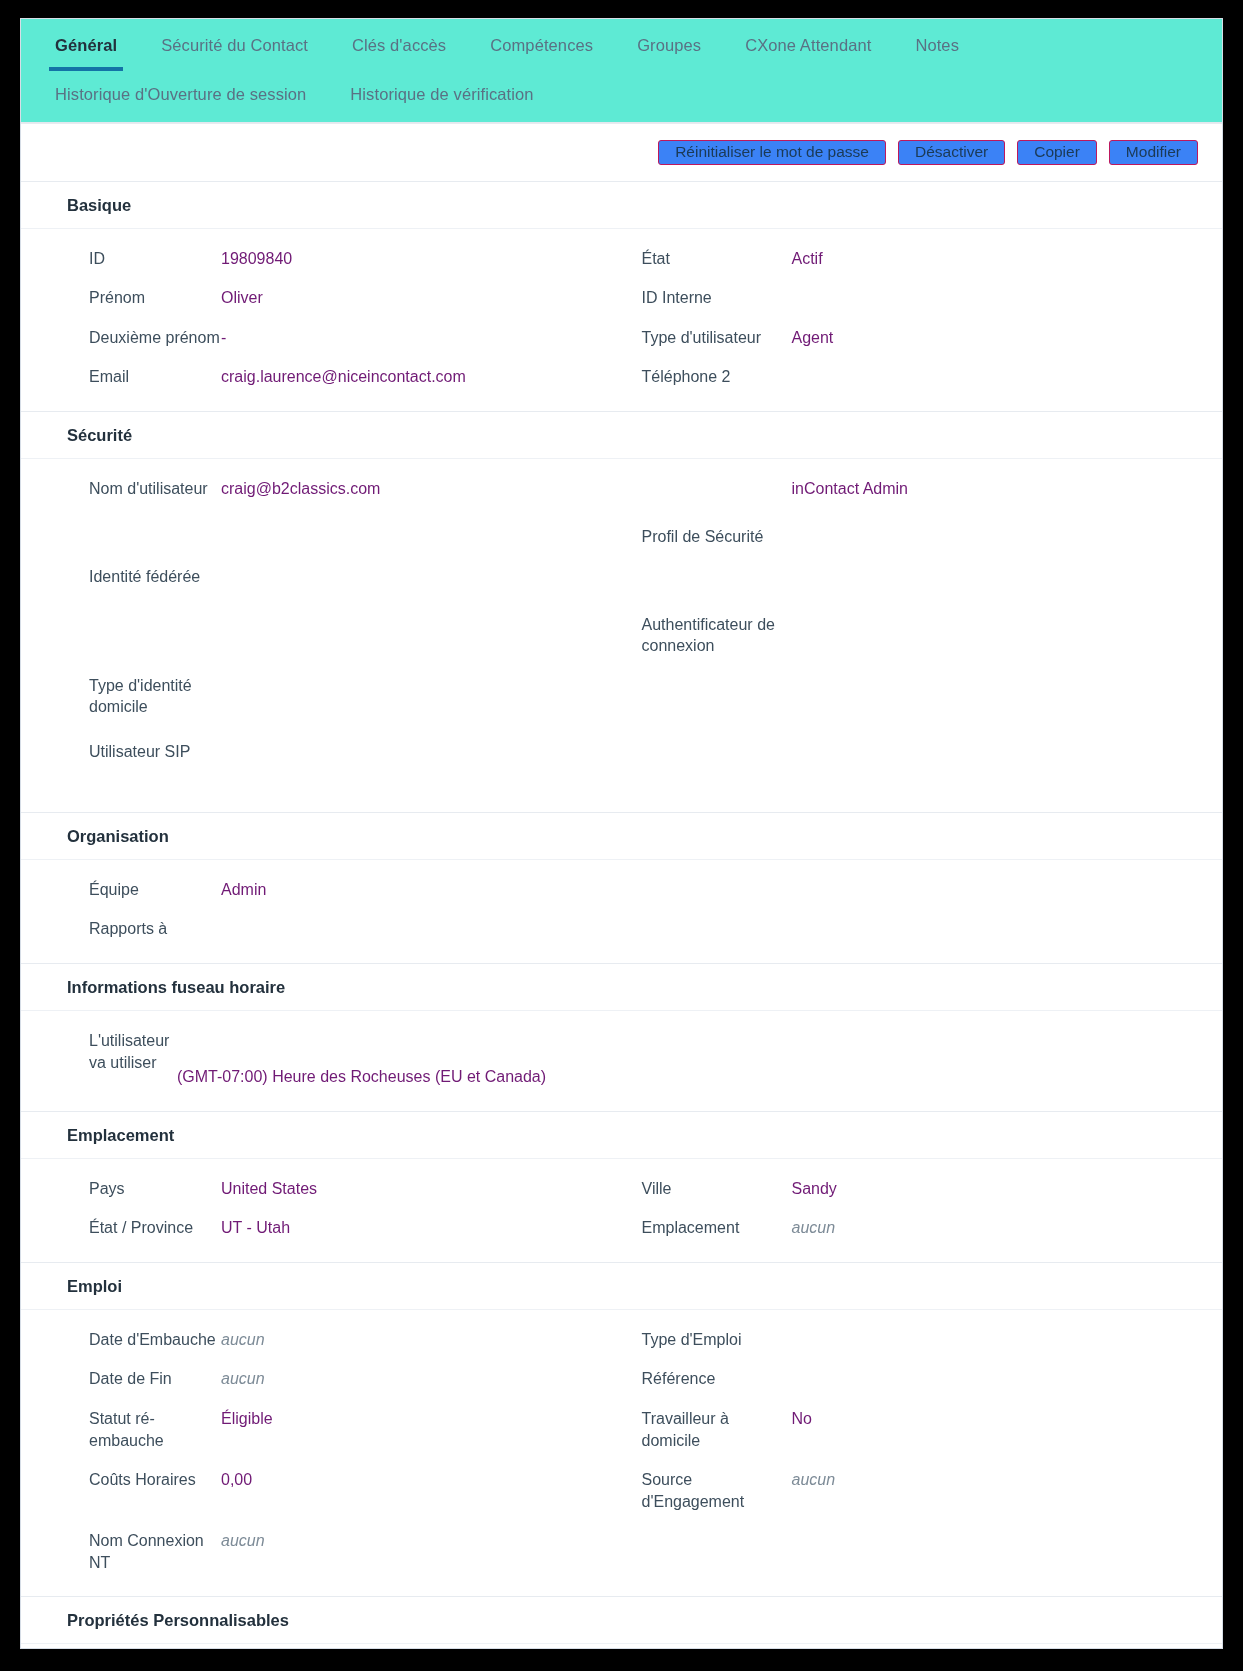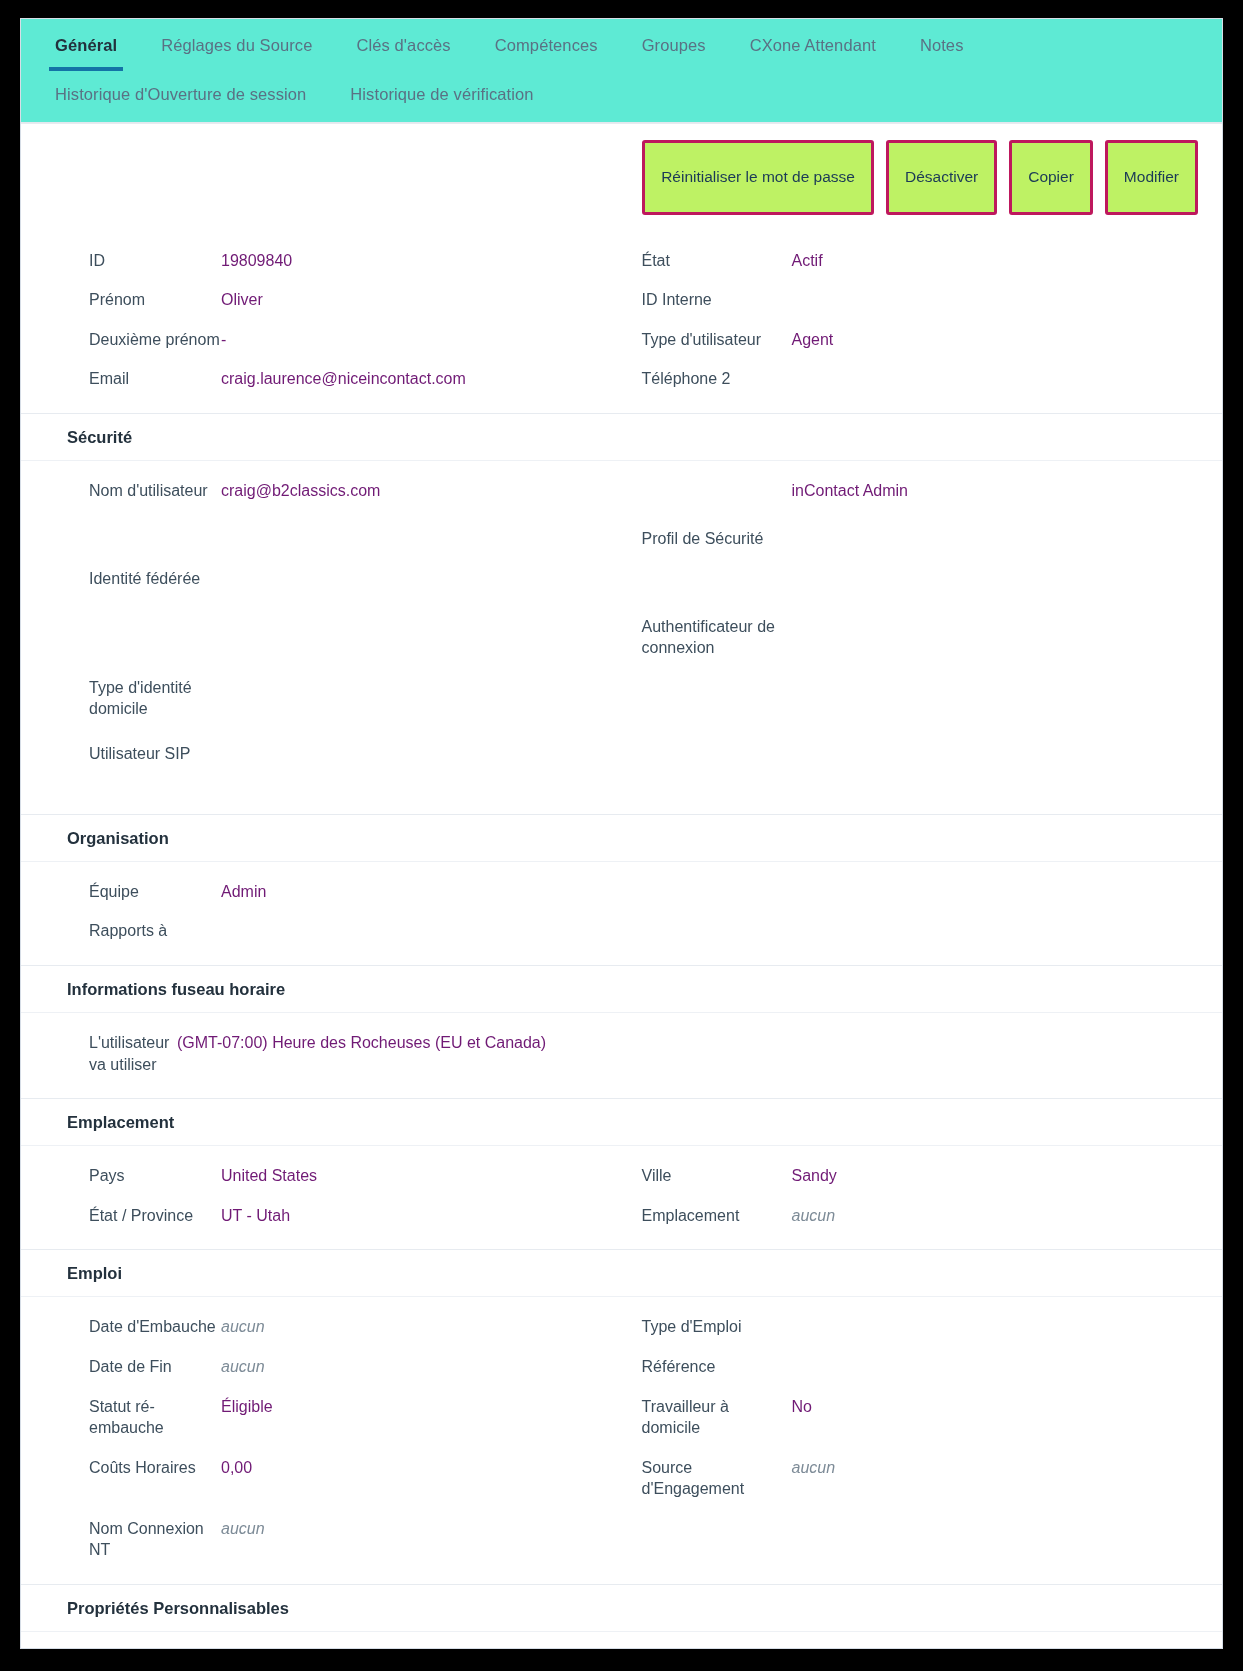--- a/index.html
+++ b/index.html
@@ -59,27 +59,27 @@
   .actionbar {
     border-top: 1px solid #e7ebf0;
     background: #ffffff;
     display: flex;
     justify-content: flex-end;
     align-items: center;
     gap: 12px;
     padding: 16px 24px 16px 24px;
   }
   .btn {
-    border: 3px solid #be185d;
-    background: #bef264;
+    border: 1px solid #be185d;
+    background: #3b82f6;
     color: #1b3a56;
     font-size: 15.5px;
     font-family: "Liberation Sans", sans-serif;
     border-radius: 3px;
-    padding: 25px 16px;
+    padding: 2px 16px;
     cursor: pointer;
     white-space: nowrap;
     line-height: 1.2;
   }
 
   
   .section-head {
     border-top: 1px solid #e7ebf0;
     border-bottom: 1px solid #eef1f5;
     padding: 14px 24px 13px 46px;
@@ -116,57 +116,58 @@
     word-break: break-word;
   }
   .col .val.none {
     font-style: italic;
     color: #7d8b97;
   }
   
   .section-body.custom .col .lbl { flex: 0 0 246px; width: 246px; }
   
   .section-body.tz .col .lbl { flex: 0 0 122px; width: 122px; }
-  .section-body.tz .col .val { padding-left: 10px; }
+  .section-body.tz .col .val { padding-left: 10px; margin-top: 36px; }
   
   .section-body.emploi .col.right .lbl { flex: 0 0 170px; width: 170px; padding-left: 20px; }
   .section-body .col.right .lbl { padding-left: 20px; }
   .section-body.emplacement .col.right .lbl { flex: 0 0 170px; width: 170px; padding-left: 20px; }
   .section-body.basique .col.right .lbl { flex: 0 0 170px; width: 170px; padding-left: 20px; }
   .section-body.securite .col.right .lbl { flex: 0 0 170px; width: 170px; padding-left: 20px; margin-top: 48px; }
 </style>
 </head>
 <body>
 
 <div class="screen">
   <div class="page">
 
     <div class="tabbar">
       <div class="tabrow first">
         <div class="tab active"><span>Général</span></div>
-        <div class="tab"><span>Réglages du Source</span></div>
+        <div class="tab"><span>Sécurité du Contact</span></div>
         <div class="tab"><span>Clés d'accès</span></div>
         <div class="tab"><span>Compétences</span></div>
         <div class="tab"><span>Groupes</span></div>
         <div class="tab"><span>CXone Attendant</span></div>
         <div class="tab"><span>Notes</span></div>
       </div>
       <div class="tabrow second">
         <div class="tab"><span>Historique d'Ouverture de session</span></div>
         <div class="tab"><span>Historique de vérification</span></div>
       </div>
     </div>
 
     <div class="actionbar">
       <button class="btn">Réinitialiser le mot de passe</button>
       <button class="btn">Désactiver</button>
       <button class="btn">Copier</button>
       <button class="btn">Modifier</button>
     </div>
 
+    <div class="section-head">Basique</div>
     <div class="section-body basique">
       <div class="row">
         <div class="col">
             <span class="lbl">ID</span>
             <span class="val">19809840</span>
           </div>
         <div class="col right">
             <span class="lbl">État</span>
             <span class="val">Actif</span>
           </div>

